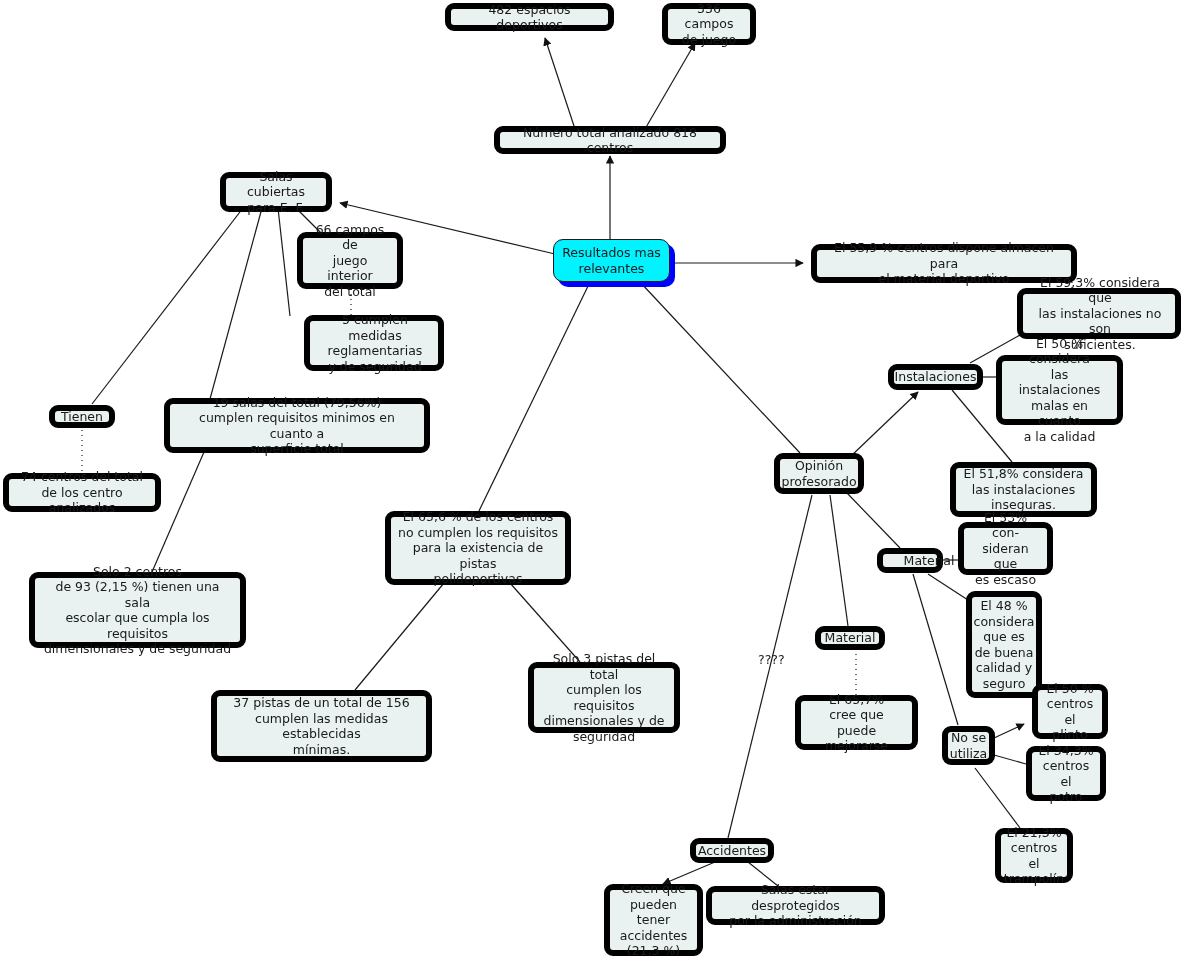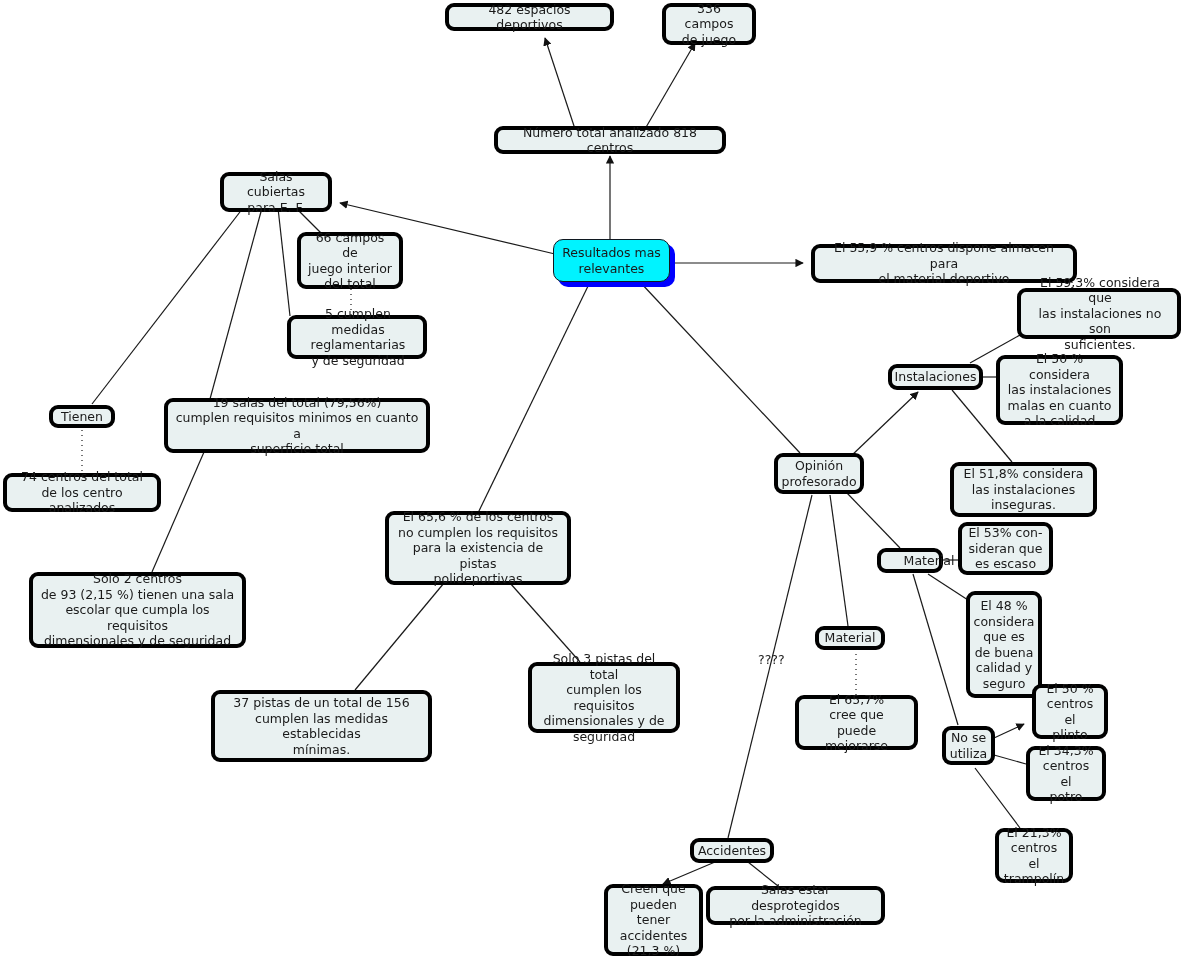--- a/index.html
+++ b/index.html
@@ -23,21 +23,21 @@
     left: 0;
     top: 0;
     width: 1185px;
     height: 963px;
     pointer-events: none;
   }
   .node {
     position: absolute;
     box-sizing: border-box;
     background: #e9f1f1;
-    border: 4px solid #000000;
+    border: 6px solid #000000;
     border-radius: 9px;
     color: #1a1a1a;
     font-size: 12.5px;
     line-height: 15.5px;
     text-align: center;
     display: flex;
     align-items: center;
     justify-content: center;
     padding: 2px 6px;
     white-space: pre-line;
@@ -150,21 +150,21 @@
   <div class="node root" style="left:553px; top:239px; width:117px; height:43px;">Resultados mas
 relevantes</div>
 
   <div class="node" style="left:220px; top:172px; width:112px; height:40px;">Salas cubiertas
 para E. F.</div>
 
   <div class="node" style="left:297px; top:232px; width:106px; height:57px;">66 campos de
 juego interior
 del total</div>
 
-  <div class="node" style="left:287px; top:315px; width:140px; height:44px;padding-left:8px;">5 cumplen medidas
+  <div class="node" style="left:304px; top:315px; width:140px; height:56px;padding-left:8px;">5 cumplen medidas
 reglamentarias
 y de seguridad</div>
 
   <div class="node" style="left:164px; top:398px; width:266px; height:55px;">19 salas del total (79,56%)
 cumplen requisitos minimos en cuanto a
 superficie total</div>
 
   <div class="node" style="left:49px; top:405px; width:66px; height:23px;">Tienen</div>
 
   <div class="node" style="left:3px; top:473px; width:158px; height:39px;">74 centros del total

